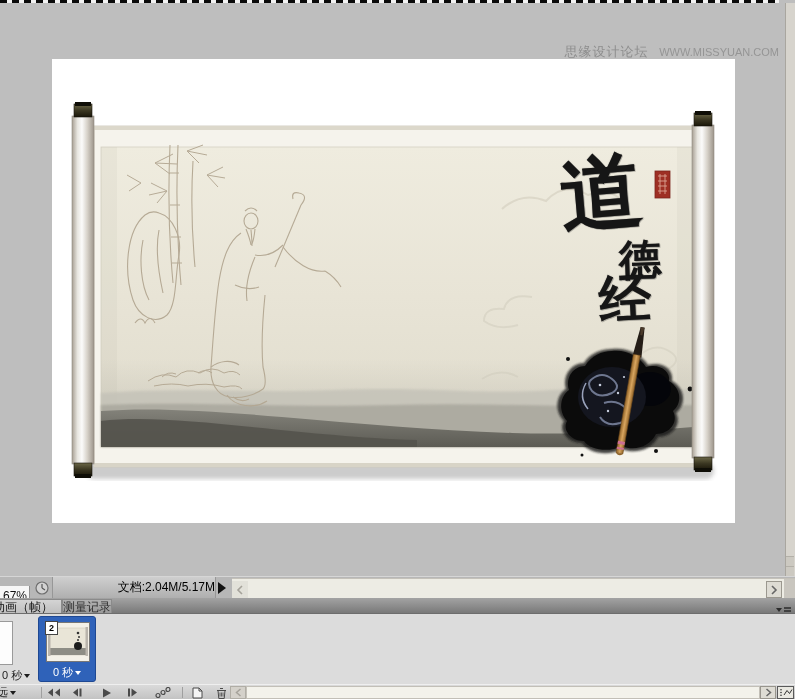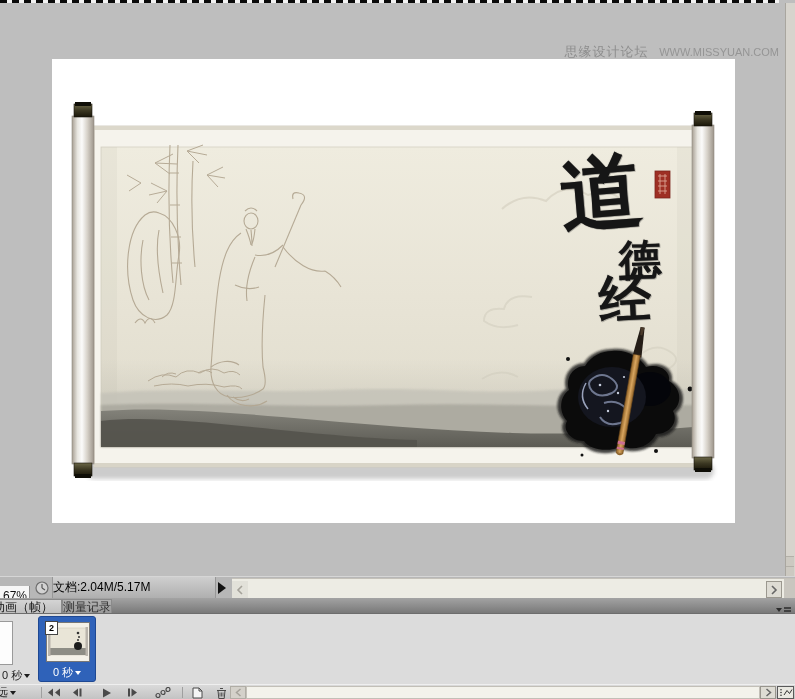--- a/index.html
+++ b/index.html
@@ -26,21 +26,21 @@
   .calli.c2{left:567px;top:180px;font-size:42px;transform:rotate(-2deg);}
   .calli.c3{left:547px;top:214px;font-size:52px;transform:rotate(-3deg);}
 
   
   .statusbar{position:absolute;left:0;top:576px;width:795px;height:22px;background:#b7b7b7;border-top:1px solid #d6d6d6;box-sizing:border-box;}
   .zoomfield{position:absolute;left:0;top:9px;width:30px;height:22px;background:#f7f7f7;border-right:1px solid #8f8f8f;
     font-size:12px;color:#111;line-height:21px;text-align:left;padding-left:3px;box-sizing:border-box;}
   .clockicon{position:absolute;left:34px;top:3px;width:16px;height:16px;}
   .docinfo{position:absolute;left:52px;top:0;width:164px;height:22px;background:linear-gradient(#cfcfcf,#aeaeae);
     border-left:1px solid #979797;border-right:1px solid #979797;box-sizing:border-box;
-    font-size:12px;color:#000;text-align:left;line-height:21px;}
+    font-size:12px;color:#000;text-align:right;line-height:21px;}
   .flyout{position:absolute;left:218px;top:5px;width:0;height:0;
     border-left:8px solid #111;border-top:6px solid transparent;border-bottom:6px solid transparent;}
   .htrack{position:absolute;left:232px;top:1px;width:563px;height:21px;background:#edece4;border-top:1px solid #c4c1b9;box-sizing:border-box;}
   .hbtn{position:absolute;top:2px;width:16px;height:17px;display:flex;align-items:center;justify-content:center;}
   .hbtn.left{left:0;background:#e2e1d9;}
   .hbtn.right{left:534px;background:#dedcd4;border:1px solid #9b988f;box-sizing:border-box;}
   .hcorner{position:absolute;left:552px;top:0;width:11px;height:21px;background:#c9c6bf;}
 
   
   .tabrow{position:absolute;left:0;top:598px;width:795px;height:16px;background:linear-gradient(#a3a3a3,#797979);

